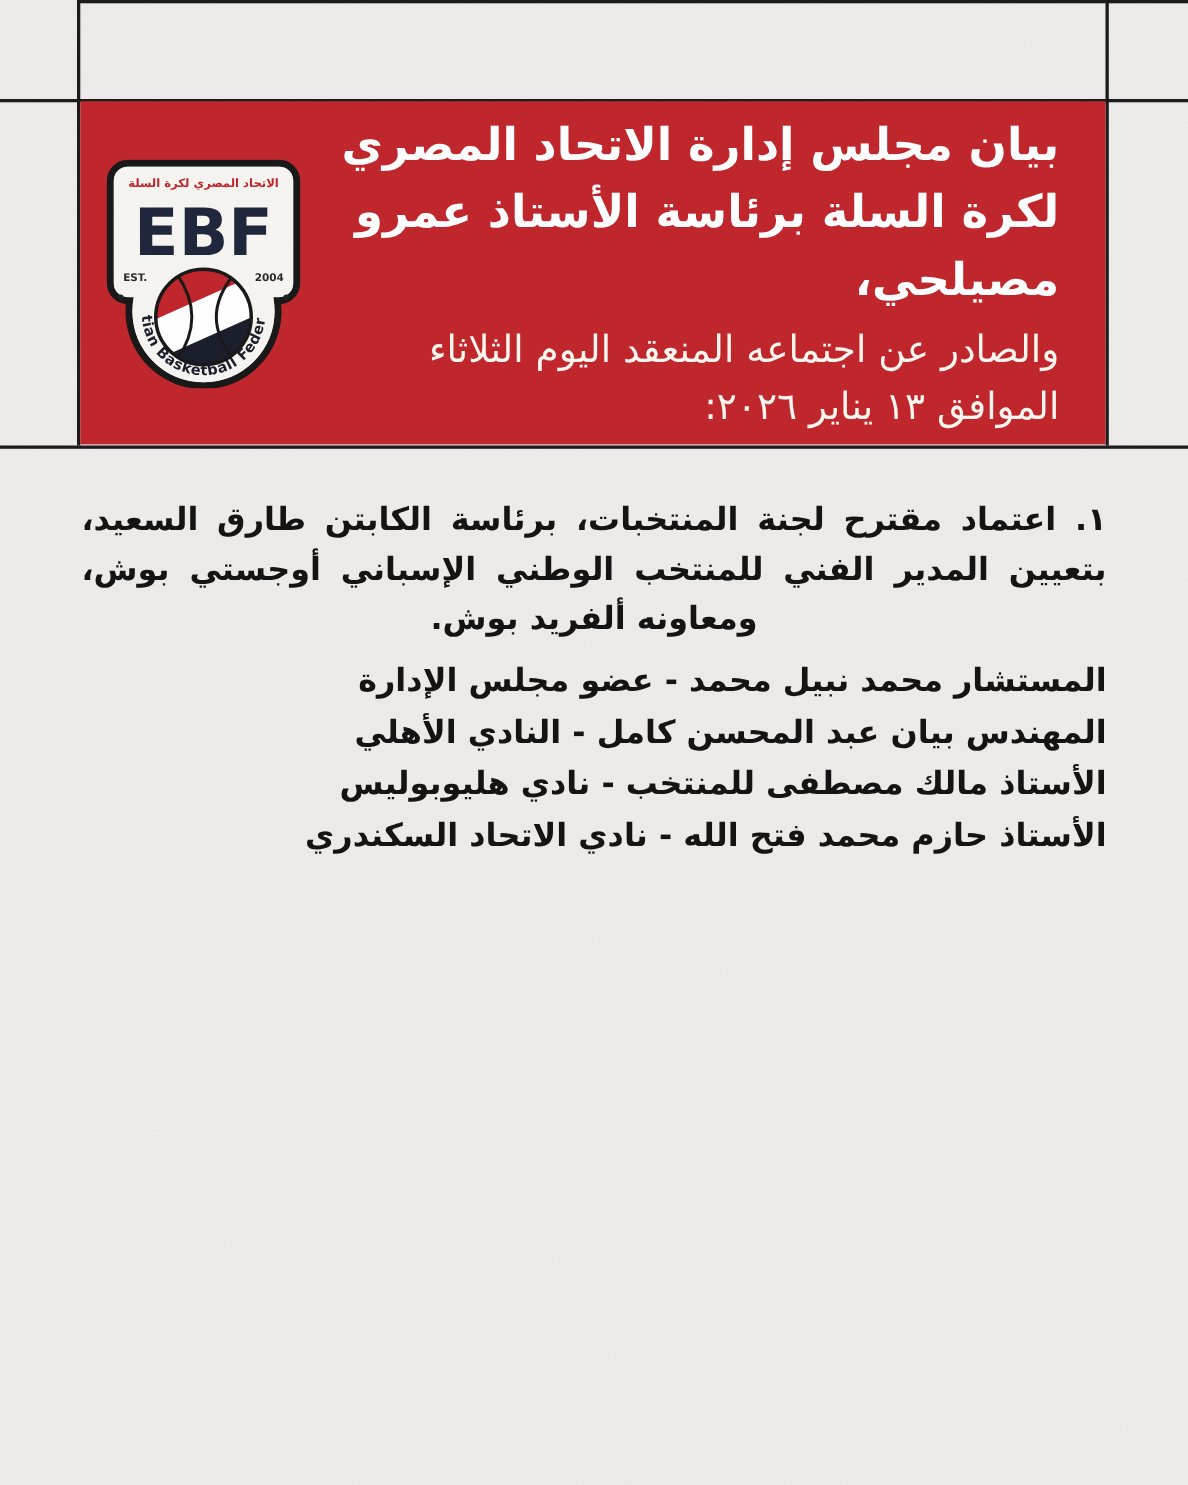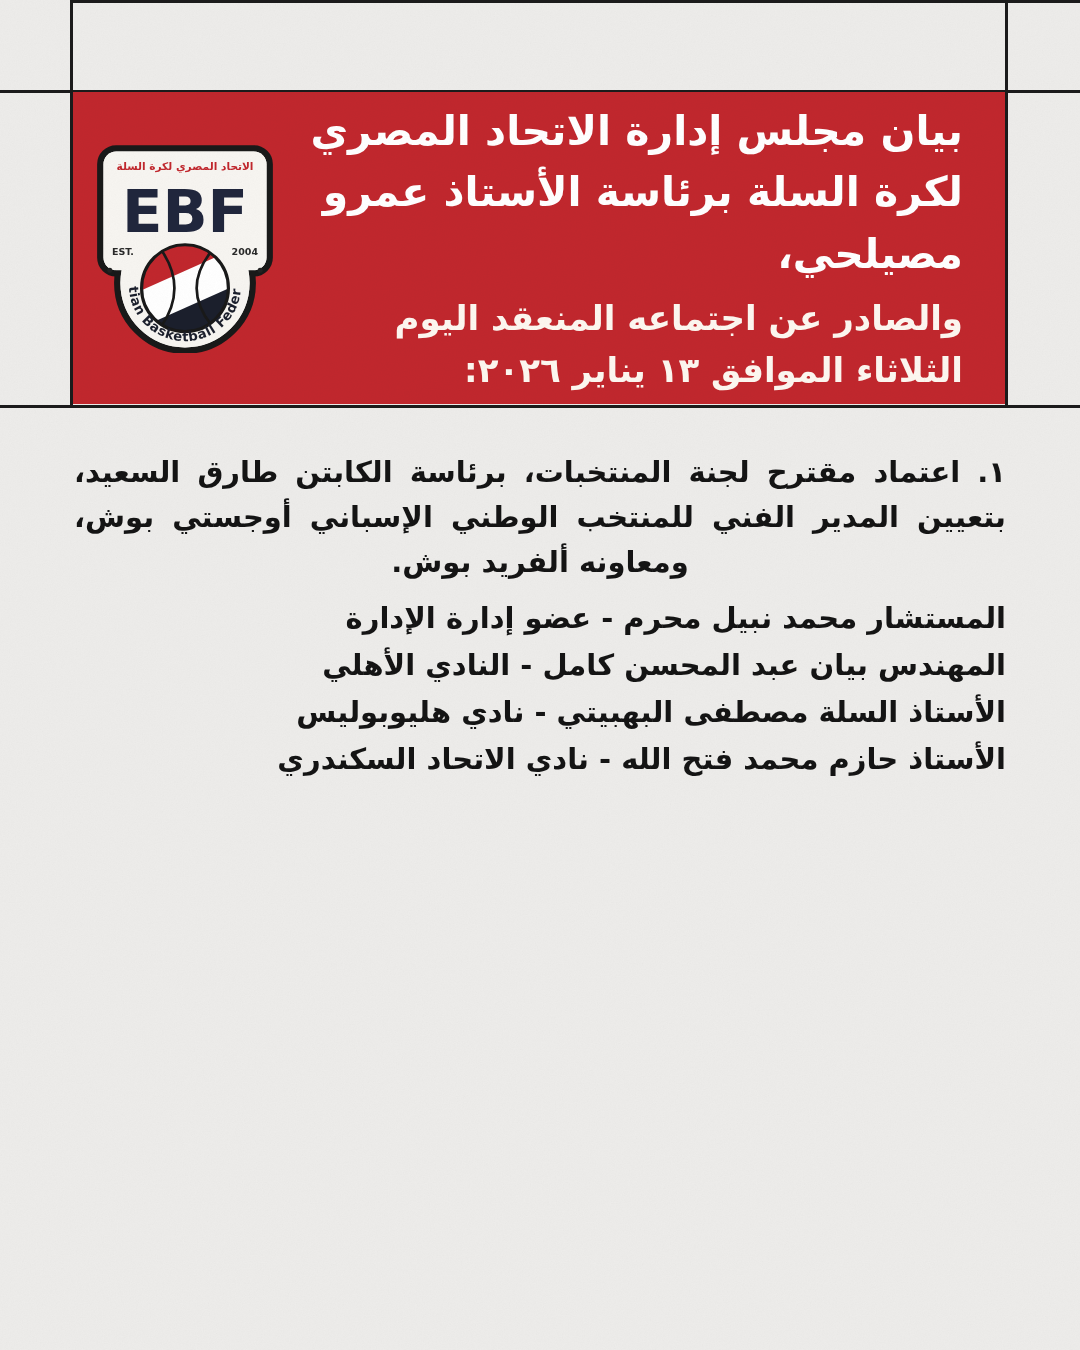--- a/index.html
+++ b/index.html
@@ -15,21 +15,21 @@
   .rule-vleft  { left:70px;  top:0;     width:3px;    height:405px; }
   .rule-vright { left:1005px;top:0;     width:3px;    height:405px; }
 
   
   .redbox { position:absolute; left:73px; top:92px; width:932px; height:312px;
             background:#c1272d; display:flex; align-items:center;
             padding:1px 26px 0 20px; }
   .logo-wrap { flex:0 0 184px; display:flex; align-items:center; justify-content:center; }
   .hdr-text { flex:1; direction:rtl; text-align:right; color:#ffffff; padding-right:16px; }
   .hdr-bold { font-size:41px; font-weight:bold; line-height:1.5; color:#ffffff; }
-  .hdr-sub  { font-size:34px; font-weight:bold; line-height:1.52; color:#fdf7f0; margin-top:8px; }
+  .hdr-sub  { font-size:34px; font-weight:normal; line-height:1.52; color:#fdf7f0; margin-top:8px; }
 
   
   .content { position:absolute; left:0; top:424px; width:1080px; height:942px;
              padding:26px 74px 0; }
   .para { direction:rtl; text-align:justify; text-align-last:center;
           font-size:29px; font-weight:bold; color:#141414;
           line-height:45px; margin-bottom:10px; }
   .names { direction:rtl; text-align:right; margin-top:2px; }
   .name-line { font-size:29px; font-weight:bold; color:#141414; line-height:47px; }
 
@@ -91,23 +91,23 @@
     <div class="hdr-text">
       <div class="hdr-bold">بيان مجلس إدارة الاتحاد المصري لكرة السلة برئاسة الأستاذ عمرو مصيلحي،</div>
       <div class="hdr-sub">والصادر عن اجتماعه المنعقد اليوم الثلاثاء الموافق ١٣ يناير ٢٠٢٦:</div>
     </div>
   </div>
 
   <div class="content">
     <p class="para">١. اعتماد مقترح لجنة المنتخبات، برئاسة الكابتن طارق السعيد، بتعيين المدير الفني للمنتخب الوطني الإسباني أوجستي بوش، ومعاونه ألفريد بوش.</p>
 
     <div class="names">
-      <div class="name-line">المستشار محمد نبيل محرم - عضو إدارة الإدارة</div>
+      <div class="name-line">المستشار محمد نبيل محمد - عضو مجلس الإدارة</div>
       <div class="name-line">المهندس بيان عبد المحسن كامل - النادي الأهلي</div>
-      <div class="name-line">الأستاذ السلة مصطفى البهبيتي - نادي هليوبوليس</div>
+      <div class="name-line">الأستاذ مالك مصطفى للمنتخب - نادي هليوبوليس</div>
       <div class="name-line">الأستاذ حازم محمد فتح الله - نادي الاتحاد السكندري</div>
     </div>
 
   </div>
 
   <svg class="grain" width="1080" height="1350">
     <filter id="grainFilter">
       <feTurbulence type="fractalNoise" baseFrequency="0.85" numOctaves="2" seed="7"></feTurbulence>
       <feColorMatrix type="saturate" values="0"></feColorMatrix>
       <feComponentTransfer>

